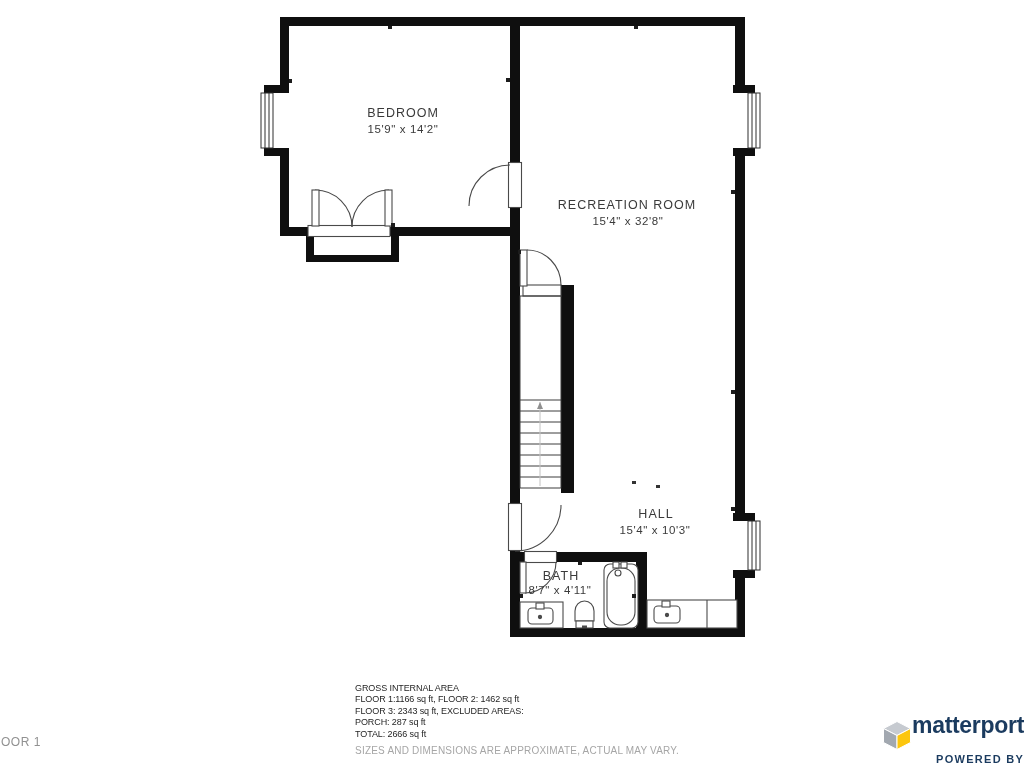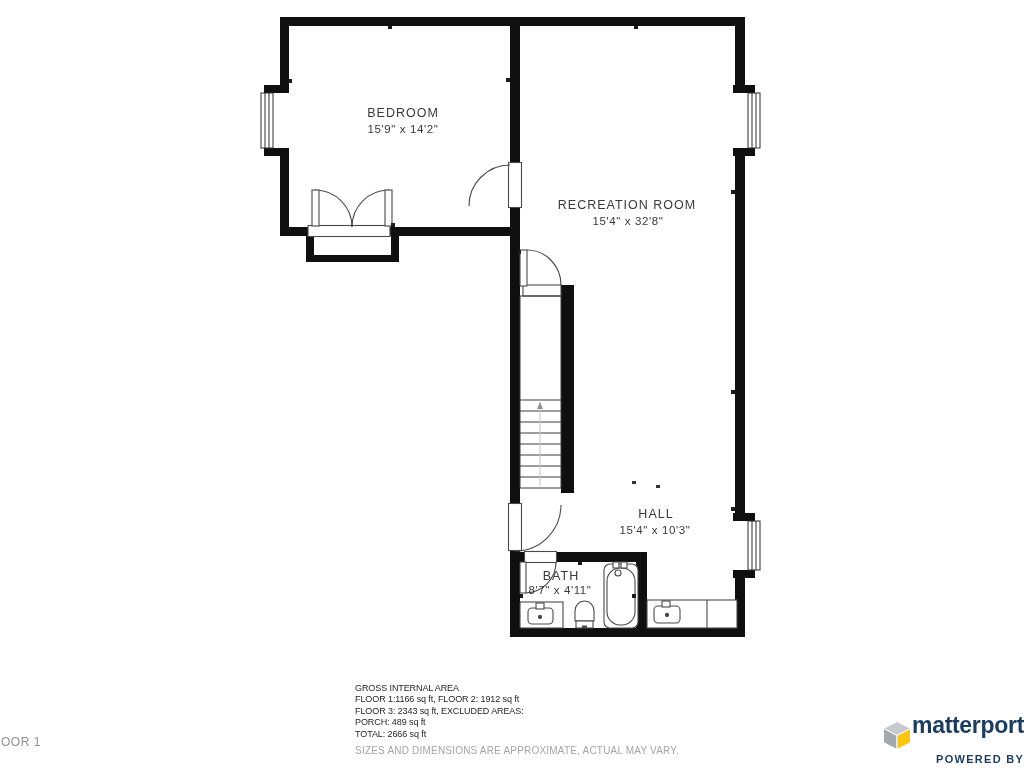--- a/index.html
+++ b/index.html
@@ -190,23 +190,23 @@
     <text x="656" y="518" class="room-name">HALL</text>
     <text x="655" y="534" class="room-dims">15'4" x 10'3"</text>
     <text x="561" y="580" class="room-name">BATH</text>
     <text x="560" y="594" class="room-dims">8'7" x 4'11"</text>
   </g>
 </svg>
 
   
   <div class="footer">
     <div>GROSS INTERNAL AREA</div>
-    <div>FLOOR 1:1166 sq ft, FLOOR 2: 1912 sq ft</div>
+    <div>FLOOR 1:1166 sq ft, FLOOR 2: 1462 sq ft</div>
     <div>FLOOR 3: 2343 sq ft, EXCLUDED AREAS:</div>
-    <div>PORCH: 489 sq ft</div>
+    <div>PORCH: 287 sq ft</div>
     <div>TOTAL: 2666 sq ft</div>
     <div class="disclaimer">SIZES AND DIMENSIONS ARE APPROXIMATE, ACTUAL MAY VARY.</div>
   </div>
 
   
   <div class="floor-indicator">OOR 1</div>
 
   
   <div class="branding">
     <div class="powered-by">POWERED BY</div>

